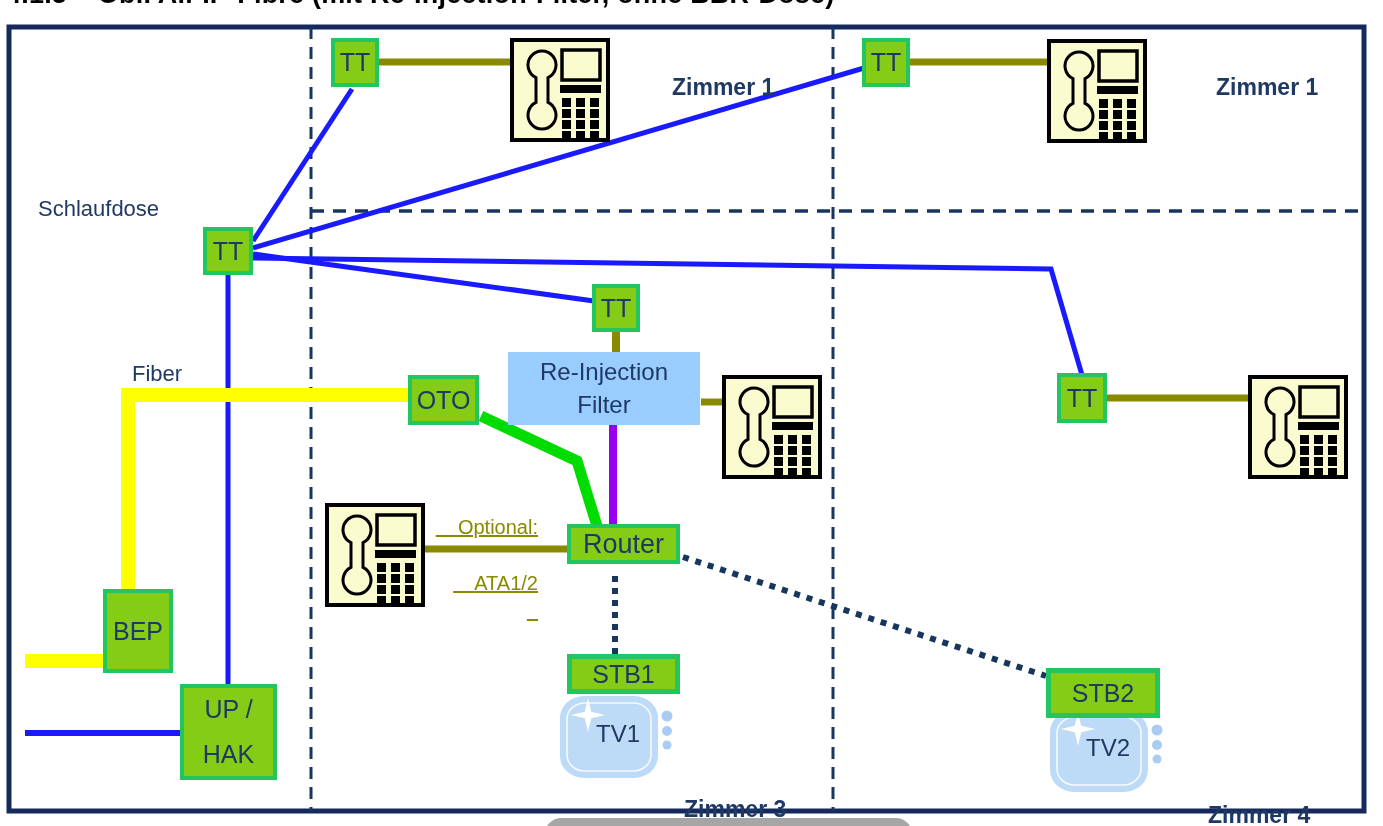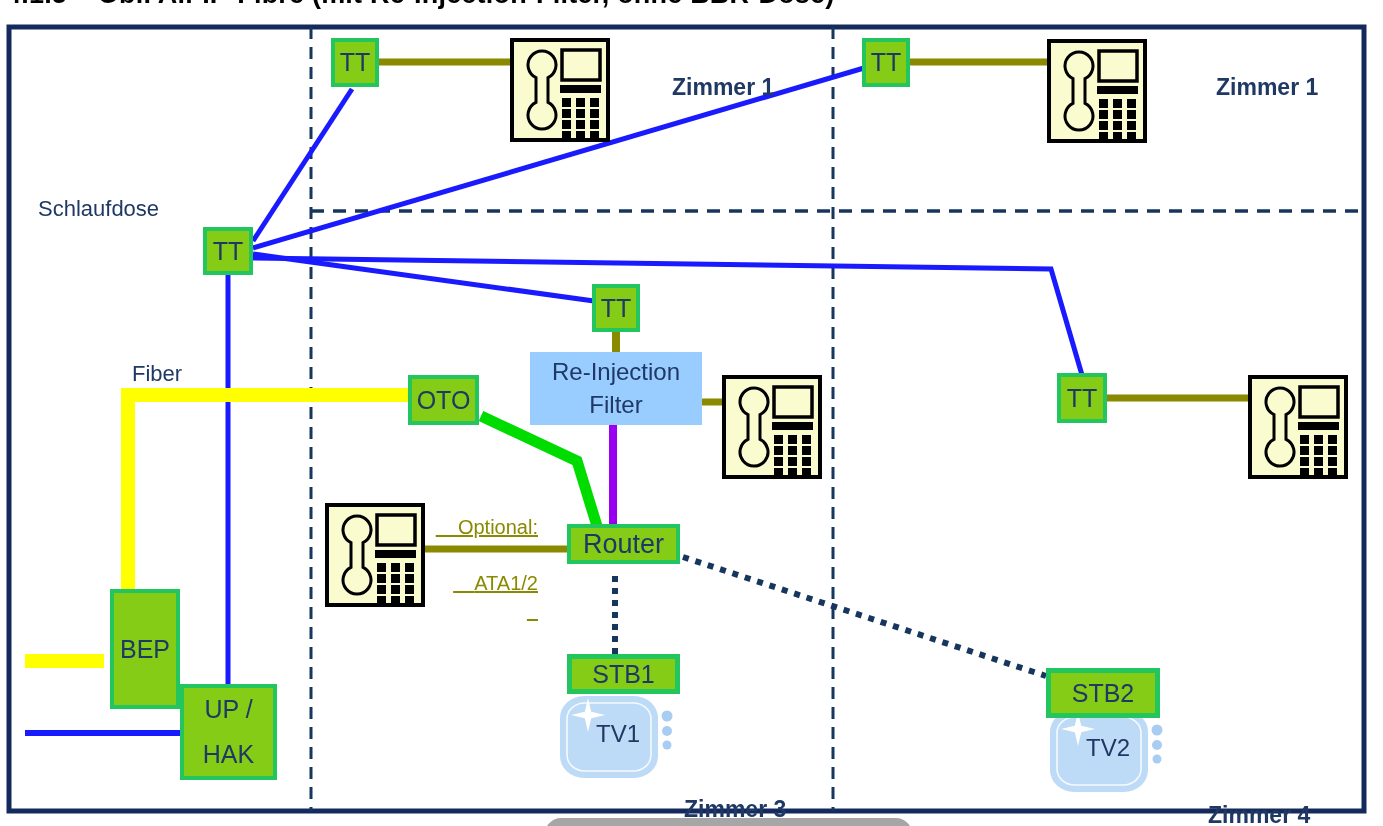--- a/index.html
+++ b/index.html
@@ -156,37 +156,37 @@
       <span>TT</span>
     </div>
   <div class="box" style="left:1057px;top:373px;width:50px;height:50px">
       <span>TT</span>
     </div>
 
   <div class="box" style="left:408px;top:375px;width:71px;height:50px">
       <span>OTO</span>
     </div>
 
-  <div class="filterbox" style="left:530px;top:352px;width:172px;height:73px">
+  <div class="filterbox" style="left:508px;top:352px;width:192px;height:73px">
     <span>Re-Injection</span>
     <span>Filter</span>
   </div>
 
   <div class="box" style="left:567px;top:524px;width:113px;height:40px;font-size:27px">
       <span>Router</span>
     </div>
 
   <div class="box thick" style="left:567px;top:654px;width:113px;height:40px">
       <span>STB1</span>
     </div>
   <div class="box thick" style="left:1046px;top:668px;width:114px;height:50px">
       <span>STB2</span>
     </div>
 
-  <div class="box" style="left:110px;top:589px;width:70px;height:120px">
+  <div class="box" style="left:103px;top:589px;width:70px;height:84px">
       <span>BEP</span>
     </div>
 
   <div class="box" style="left:180px;top:684px;width:97px;height:96px">
     <span class="twolines">
       <span>UP /</span>
       <span>HAK</span>
     </span>
   </div>
 

